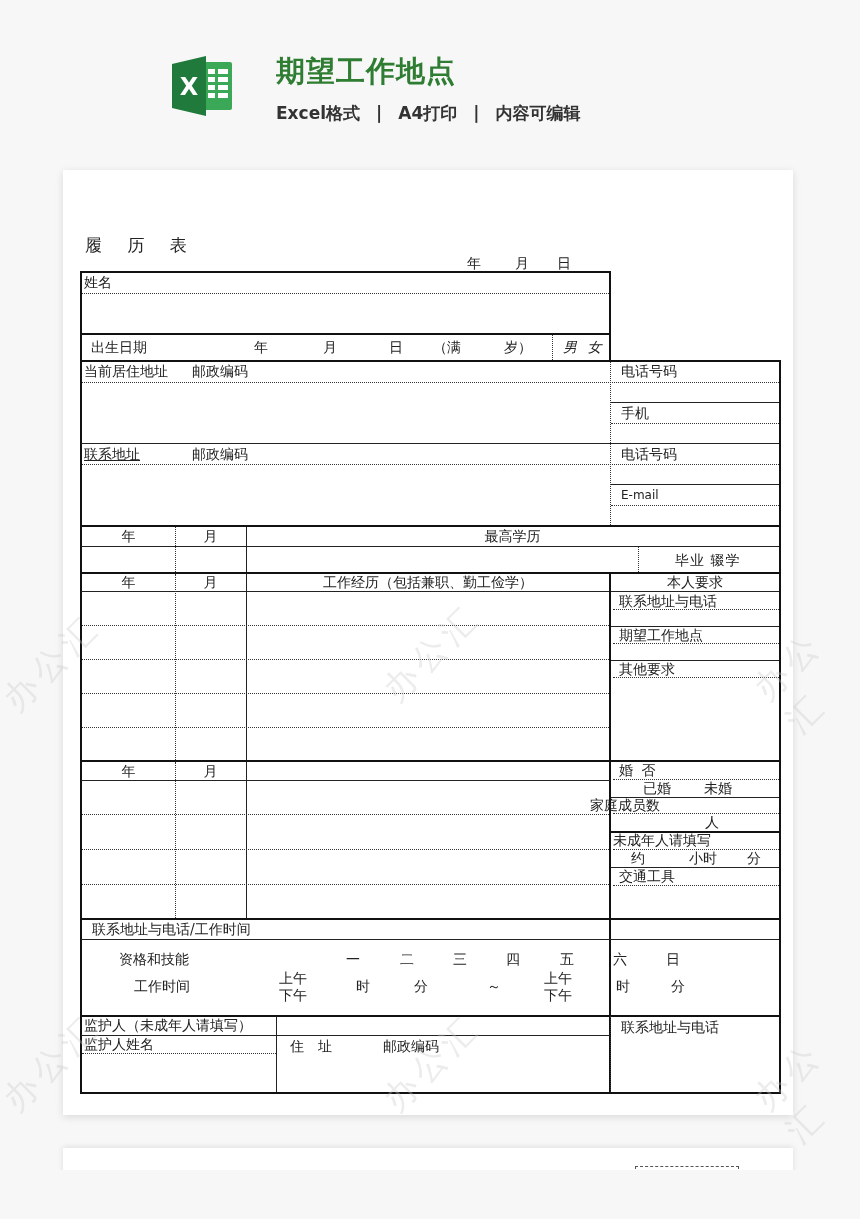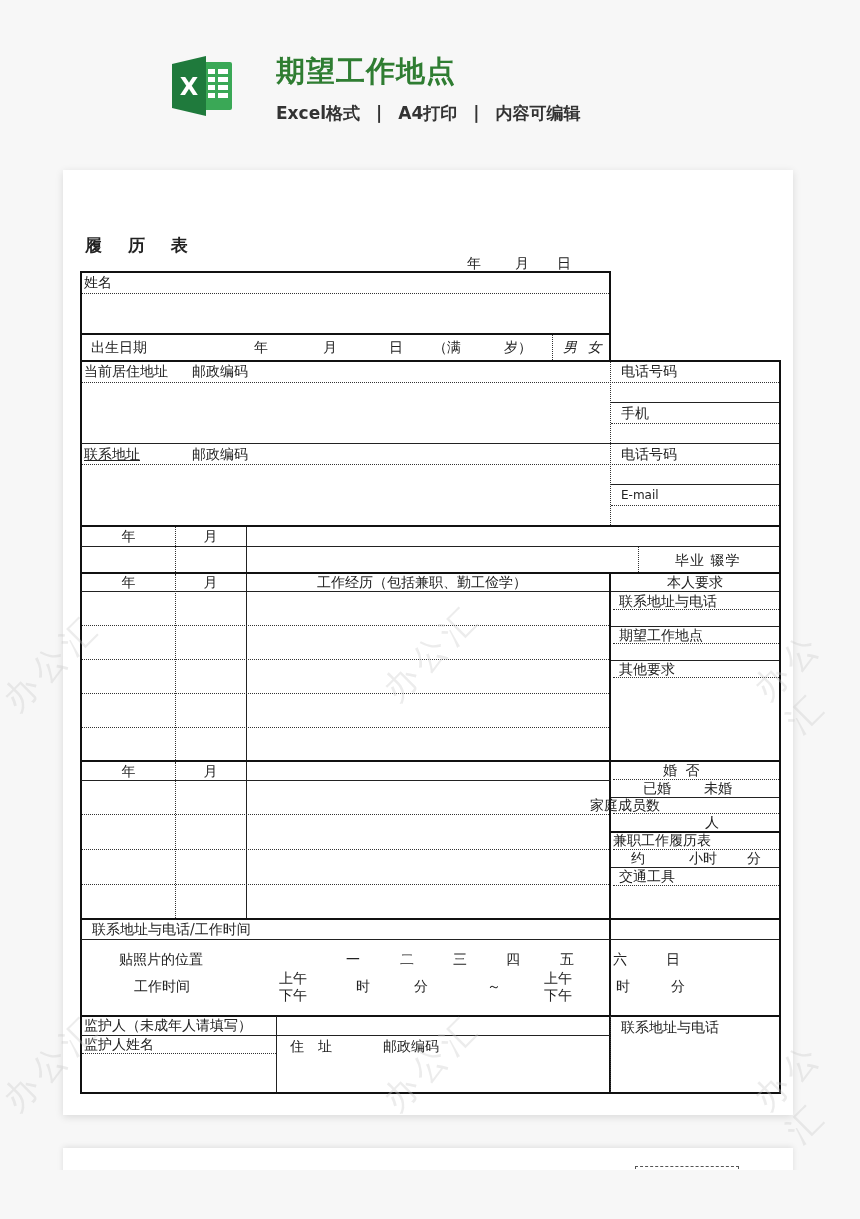--- a/index.html
+++ b/index.html
@@ -22,21 +22,21 @@
   .abs { position: absolute; }
   .t { position: absolute; font-size: 14px; line-height: 16px; white-space: nowrap; color: #222; }
   .tc { text-align: center; }
   .hl { position: absolute; height: 0; border-top: 2px solid #111; }
   .hl1 { position: absolute; height: 0; border-top: 1px solid #222; }
   .hd { position: absolute; height: 0; border-top: 1px dotted #333; }
   .vl { position: absolute; width: 0; border-left: 2px solid #111; }
   .vl1 { position: absolute; width: 0; border-left: 1px solid #222; }
   .vd { position: absolute; width: 0; border-left: 1px dotted #333; }
 
-  .doc-title { position: absolute; left: 22px; top: 64px; font-size: 17px; font-weight: bold; letter-spacing: 10px; }
+  .doc-title { position: absolute; left: 22px; top: 64px; font-size: 17px; font-weight: normal; letter-spacing: 10px; }
   .photo-box { position: absolute; left: 571px; top: 18px; width: 104px; height: 150px; border: 1px dashed #555; }
   .photo-box .p1 { position: absolute; left: 0; width: 100%; top: 25px; text-align: center; font-size: 10px; }
   .photo-box .p2 { position: absolute; left: 0; width: 112px; top: 48px; text-align: center; font-size: 9.5px; line-height: 12px; white-space: normal; }
 
   .wm { position: absolute; font-size: 34px; color: rgba(200,200,200,0.35); transform: rotate(-45deg); font-family: "DejaVu Sans", sans-serif; letter-spacing: 6px; pointer-events: none; }
 </style>
 </head>
 <body>
 
 <div class="logo">
@@ -111,33 +111,34 @@
   <div class="abs" style="left:20px;top:296px;width:525px;height:58px;"></div>
   <div class="abs" style="left:549px;top:296px;width:166px;height:17px;"></div>
   <div class="hl1" style="left:548px;top:314px;width:168px;"></div>
   <div class="t sans" style="left:558px;top:317px;font-size:12px;">E-mail</div>
   <div class="hd" style="left:548px;top:335px;width:168px;"></div>
   <div class="abs" style="left:549px;top:337px;width:166px;height:17px;"></div>
 
   <div class="hl" style="left:18px;top:355px;width:700px;"></div>
   <div class="t tc" style="left:19px;top:358px;width:93px;">年</div>
   <div class="t tc" style="left:112px;top:358px;width:71px;">月</div>
+  <div class="t tc" style="left:183px;top:358px;width:533px;">最高学历</div>
   <div class="vd" style="left:112px;top:357px;height:45px;"></div>
   <div class="vl1" style="left:183px;top:357px;height:45px;"></div>
   <div class="hl1" style="left:18px;top:376px;width:698px;"></div>
   <div class="vd" style="left:575px;top:377px;height:25px;"></div>
   <div class="abs" style="left:20px;top:378px;width:90px;height:23px;"></div>
   <div class="abs" style="left:114px;top:378px;width:67px;height:23px;"></div>
   <div class="abs" style="left:185px;top:378px;width:388px;height:23px;"></div>
   <div class="t" style="left:612px;top:382px;letter-spacing:1px;">毕业 辍学</div>
 
   <div class="hl" style="left:18px;top:402px;width:700px;"></div>
   <div class="t tc" style="left:19px;top:404px;width:93px;">年</div>
   <div class="t tc" style="left:112px;top:404px;width:71px;">月</div>
-  <div class="t tc" style="left:177px;top:404px;width:364px;">工作经历（包括兼职、勤工俭学）</div>
+  <div class="t tc" style="left:183px;top:404px;width:364px;">工作经历（包括兼职、勤工俭学）</div>
   <div class="t tc" style="left:548px;top:404px;width:168px;">本人要求</div>
   <div class="hl1" style="left:18px;top:421px;width:698px;"></div>
   <div class="vd" style="left:112px;top:404px;height:186px;"></div>
   <div class="vl1" style="left:183px;top:404px;height:186px;"></div>
   <div class="vl" style="left:546px;top:404px;height:520px;"></div>
 
   <div class="hd" style="left:19px;top:455px;width:527px;"></div>
   <div class="hd" style="left:19px;top:489px;width:527px;"></div>
   <div class="hd" style="left:19px;top:523px;width:527px;"></div>
   <div class="hd" style="left:19px;top:557px;width:527px;"></div>
@@ -168,44 +169,44 @@
   <div class="vl1" style="left:183px;top:592px;height:156px;"></div>
   <div class="hd" style="left:19px;top:644px;width:527px;"></div>
   <div class="hd" style="left:19px;top:679px;width:527px;"></div>
   <div class="hd" style="left:19px;top:714px;width:527px;"></div>
 
   <div class="abs" style="left:185px;top:612px;width:359px;height:31px;"></div>
   <div class="abs" style="left:185px;top:646px;width:359px;height:32px;"></div>
   <div class="abs" style="left:185px;top:681px;width:359px;height:32px;"></div>
   <div class="abs" style="left:185px;top:716px;width:359px;height:31px;"></div>
 
-  <div class="t" style="left:556px;top:592px;letter-spacing:2px;margin-left:44px;">婚 否</div>
+  <div class="t" style="left:556px;top:592px;letter-spacing:2px;">婚 否</div>
   <div class="hd" style="left:550px;top:609px;width:166px;"></div>
   <div class="t" style="left:580px;top:610px;">已婚</div>
   <div class="t" style="left:641px;top:610px;">未婚</div>
   <div class="hl1" style="left:548px;top:627px;width:168px;"></div>
   <div class="t" style="left:527px;top:627px;">家庭成员数</div>
   <div class="hd" style="left:550px;top:643px;width:166px;"></div>
   <div class="t" style="left:642px;top:644px;">人</div>
   <div class="hl" style="left:548px;top:661px;width:168px;"></div>
-  <div class="t" style="left:550px;top:662px;">兼职工作履历表</div>
+  <div class="t" style="left:550px;top:662px;">未成年人请填写</div>
   <div class="hd" style="left:550px;top:679px;width:166px;"></div>
   <div class="t" style="left:568px;top:680px;">约</div>
   <div class="t" style="left:626px;top:680px;">小时</div>
   <div class="t" style="left:684px;top:680px;">分</div>
   <div class="hl1" style="left:548px;top:697px;width:168px;"></div>
   <div class="t" style="left:556px;top:698px;">交通工具</div>
   <div class="hd" style="left:550px;top:715px;width:166px;"></div>
   <div class="abs" style="left:550px;top:717px;width:164px;height:30px;"></div>
 
   <div class="hl" style="left:18px;top:748px;width:700px;"></div>
   <div class="t" style="left:29px;top:751px;">联系地址与电话/工作时间</div>
   <div class="hl1" style="left:18px;top:769px;width:698px;"></div>
 
-  <div class="t" style="left:56px;top:781px;">贴照片的位置</div>
+  <div class="t" style="left:56px;top:781px;">资格和技能</div>
   <div class="t" style="left:283px;top:781px;">一</div>
   <div class="t" style="left:337px;top:781px;">二</div>
   <div class="t" style="left:390px;top:781px;">三</div>
   <div class="t" style="left:443px;top:781px;">四</div>
   <div class="t" style="left:497px;top:781px;">五</div>
   <div class="t" style="left:550px;top:781px;">六</div>
   <div class="t" style="left:603px;top:781px;">日</div>
 
   <div class="t" style="left:71px;top:808px;">工作时间</div>
   <div class="t" style="left:216px;top:800px;">上午</div>

